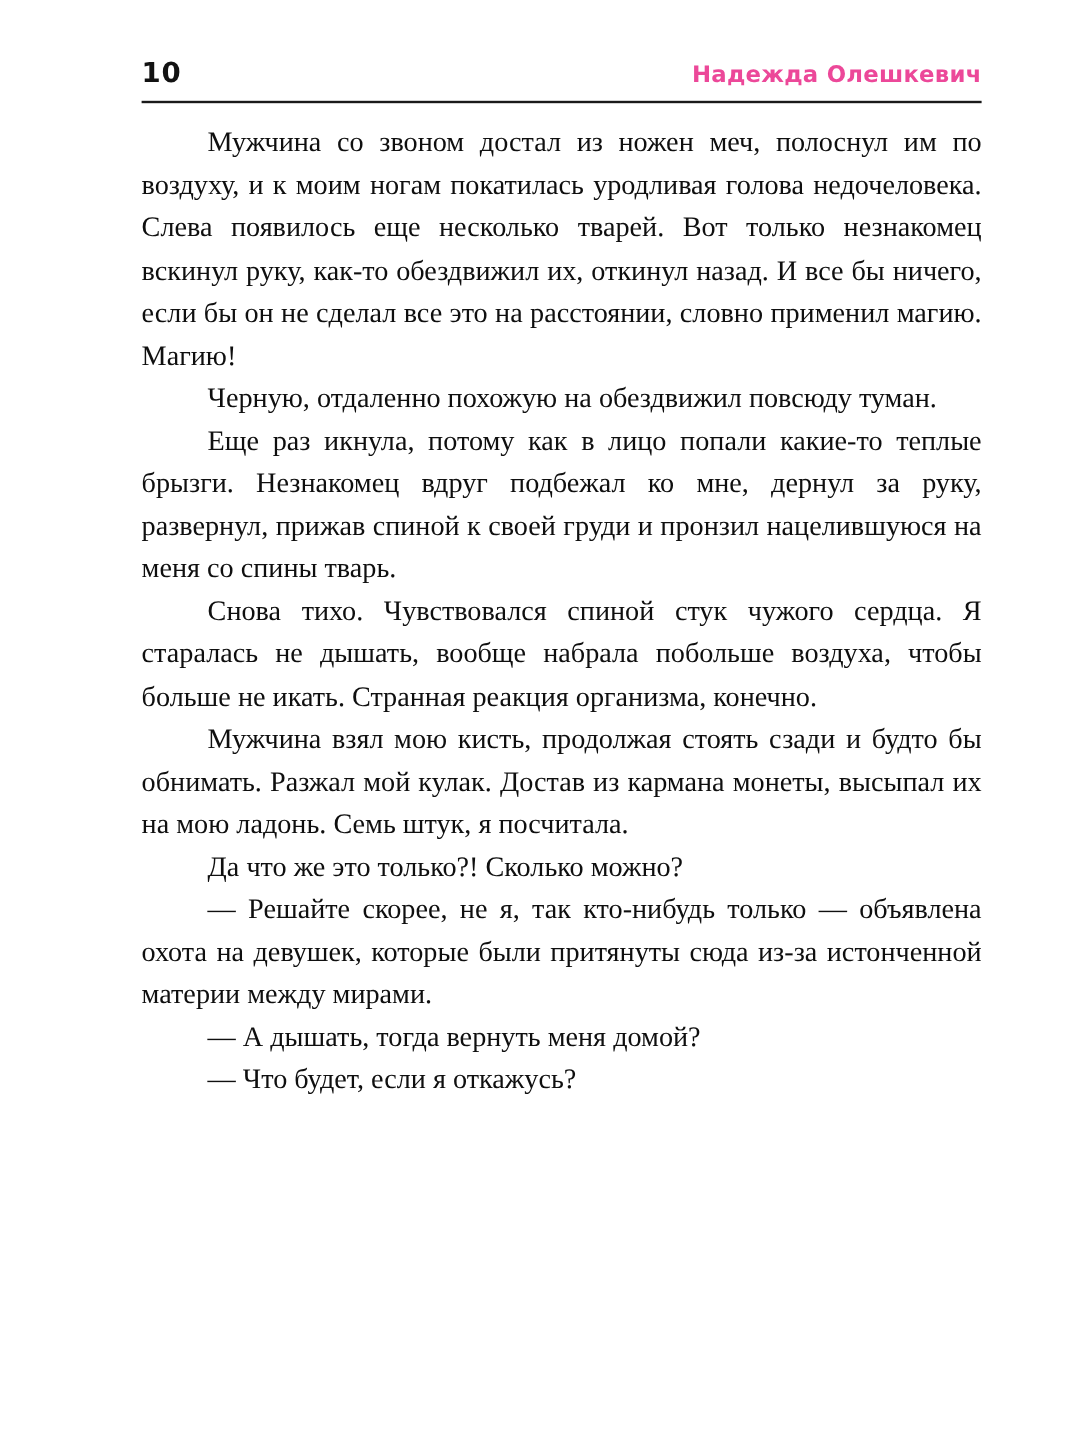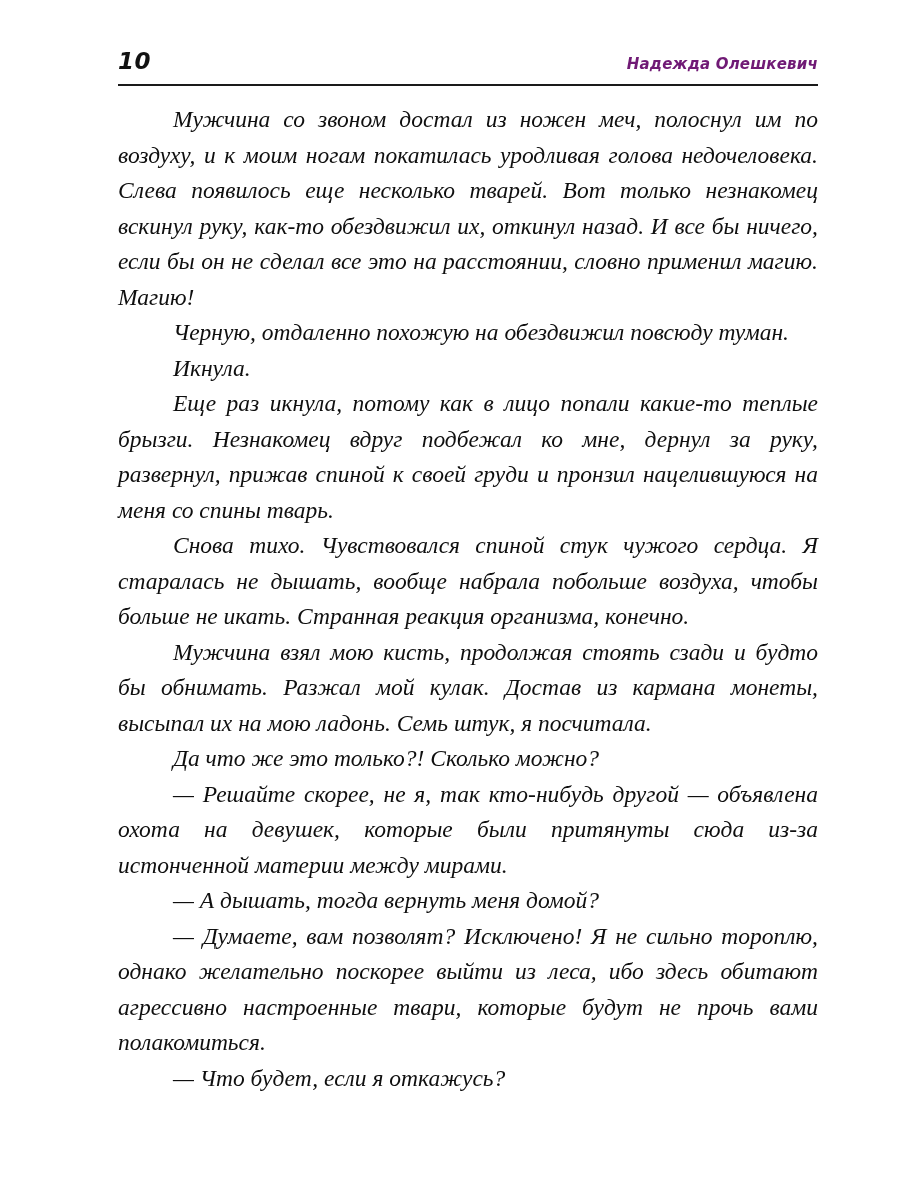--- a/index.html
+++ b/index.html
@@ -7,21 +7,20 @@
     padding: 0;
     background: #ffffff;
   }
   .page {
     position: relative;
     width: 900px;
     height: 1200px;
     background: #ffffff;
     box-sizing: border-box;
     overflow: hidden;
-    font-style: italic;
   }
   .content {
     position: absolute;
     left: 118px;
     top: 48px;
     width: 700px;
   }
   .header {
     display: flex;
     align-items: baseline;
@@ -31,22 +30,22 @@
   .folio {
     font-family: "DejaVu Sans", sans-serif;
     font-weight: bold;
     font-size: 23px;
     color: #121212;
     letter-spacing: 0.5px;
   }
   .running-title {
     font-family: "DejaVu Sans", sans-serif;
     font-weight: bold;
-    font-size: 15px;
-    color: #701a75;
+    font-size: 19px;
+    color: #ec4899;
     letter-spacing: 0.2px;
   }
   .rule {
     margin-top: 10px;
     border-top: 2px solid #1a1a1a;
     width: 100%;
   }
   .body-text {
     margin-top: 16px;
     font-family: "Liberation Serif", serif;
@@ -71,26 +70,24 @@
     <div class="header">
       <div class="folio">10</div>
       <div class="running-title">Надежда Олешкевич</div>
     </div>
 
     <div class="rule"></div>
 
     <div class="body-text">
       <p>Мужчина со звоном достал из ножен меч, полоснул им по воздуху, и к моим ногам покатилась уродливая голова недочеловека. Слева появилось еще несколько тварей. Вот только незнакомец вскинул руку, как-то обездвижил их, откинул назад. И все бы ничего, если бы он не сделал все это на расстоянии, словно применил магию. Магию!</p>
       <p>Черную, отдаленно похожую на обездвижил повсюду туман.</p>
-      <p>Икнула.</p>
       <p>Еще раз икнула, потому как в лицо попали какие-то теплые брызги. Незнакомец вдруг подбежал ко мне, дернул за руку, развернул, прижав спиной к своей груди и пронзил нацелившуюся на меня со спины тварь.</p>
       <p>Снова тихо. Чувствовался спиной стук чужого сердца. Я старалась не дышать, вообще набрала побольше воздуха, чтобы больше не икать. Странная реакция организма, конечно.</p>
       <p>Мужчина взял мою кисть, продолжая стоять сзади и будто бы обнимать. Разжал мой кулак. Достав из кармана монеты, высыпал их на мою ладонь. Семь штук, я посчитала.</p>
       <p>Да что же это только?! Сколько можно?</p>
-      <p>— Решайте скорее, не я, так кто-нибудь другой — объявлена охота на девушек, которые были притянуты сюда из-за истонченной материи между мирами.</p>
+      <p>— Решайте скорее, не я, так кто-нибудь только — объявлена охота на девушек, которые были притянуты сюда из-за истонченной материи между мирами.</p>
       <p>— А дышать, тогда вернуть меня домой?</p>
-      <p>— Думаете, вам позволят? Исключено! Я не сильно тороплю, однако желательно поскорее выйти из леса, ибо здесь обитают агрессивно настроенные твари, которые будут не прочь вами полакомиться.</p>
       <p>— Что будет, если я откажусь?</p>
 
     </div>
 
   </div>
 </div>
 
 </body></html>

